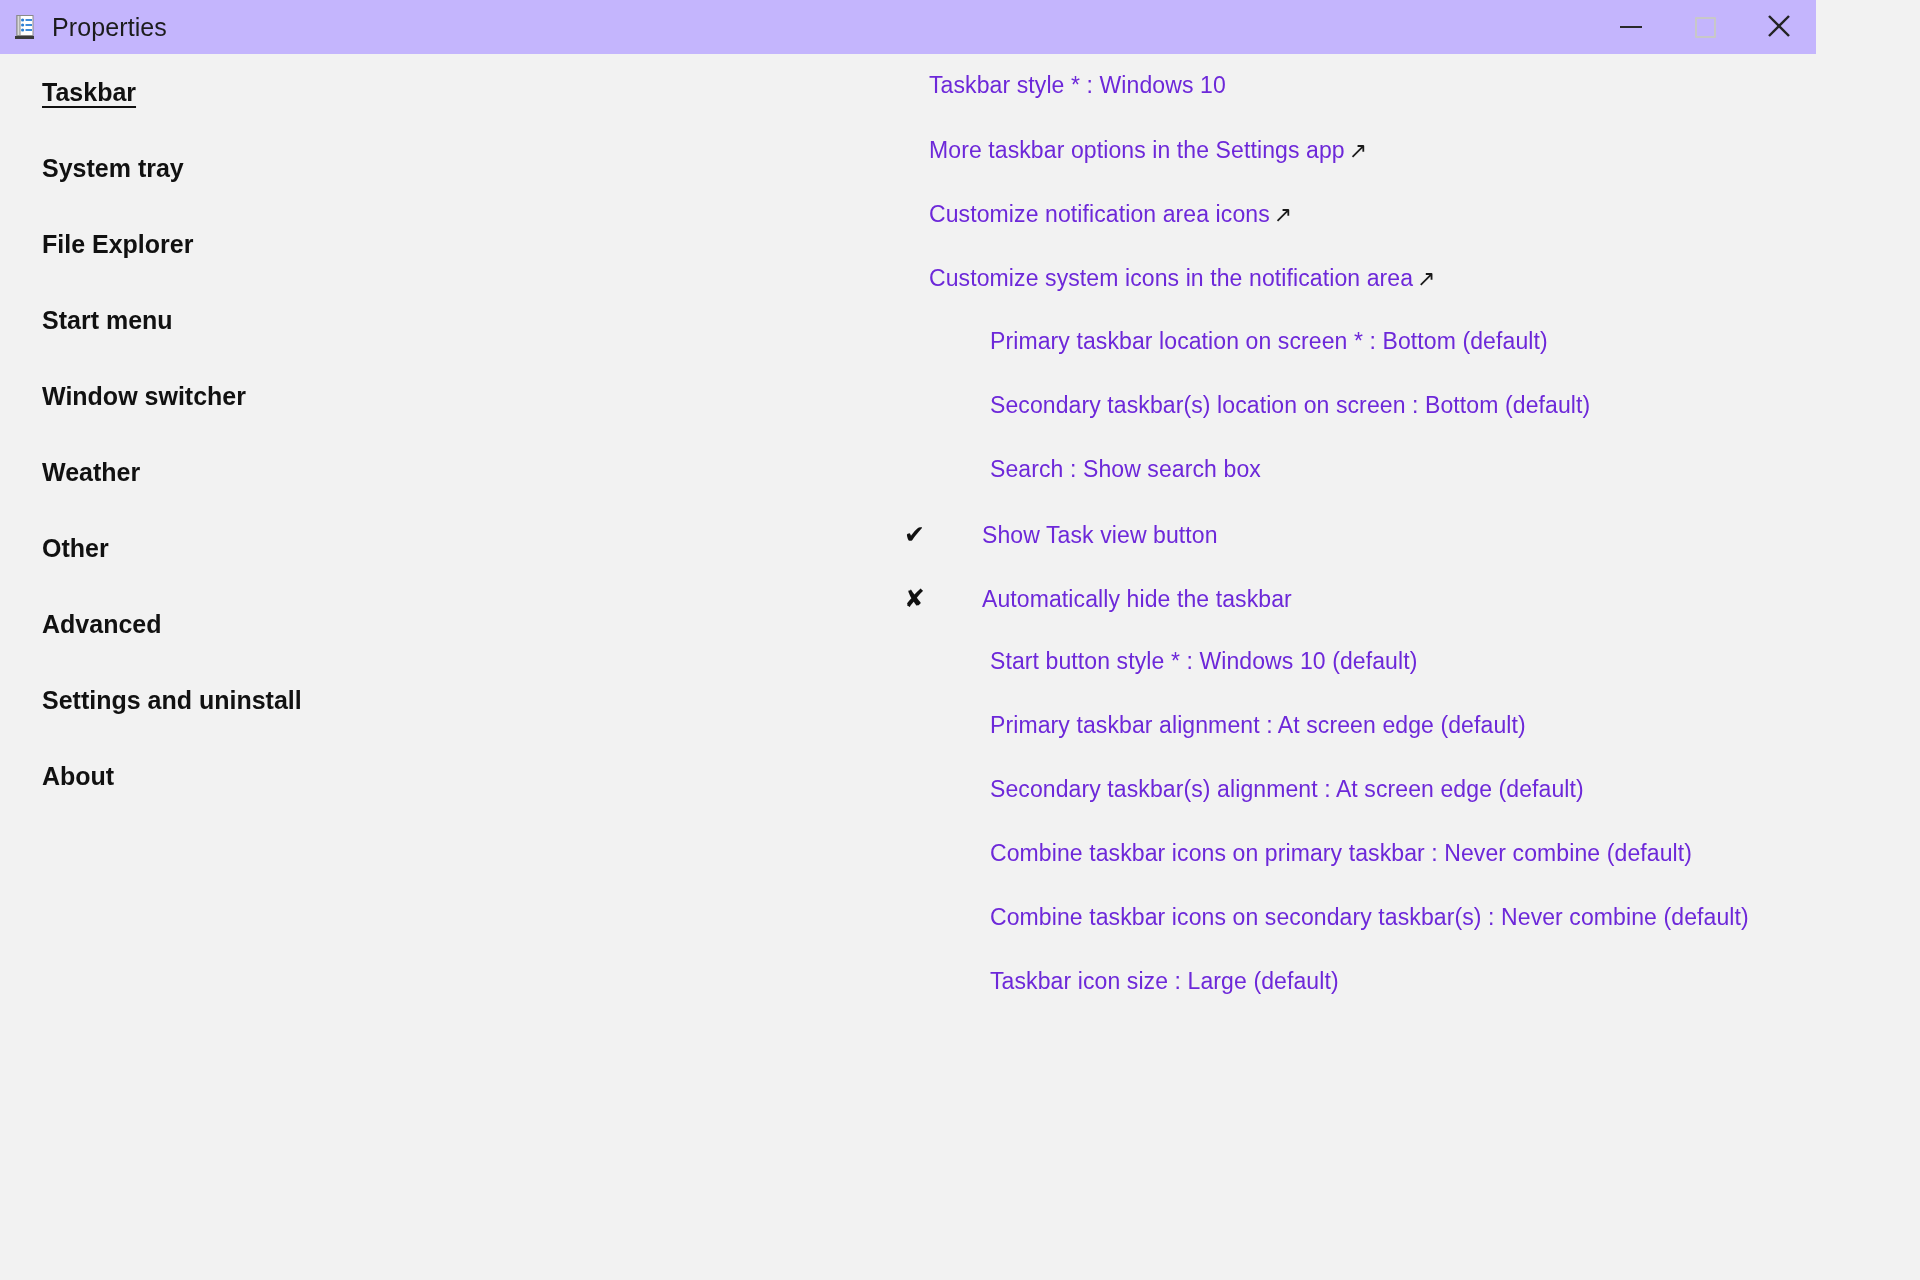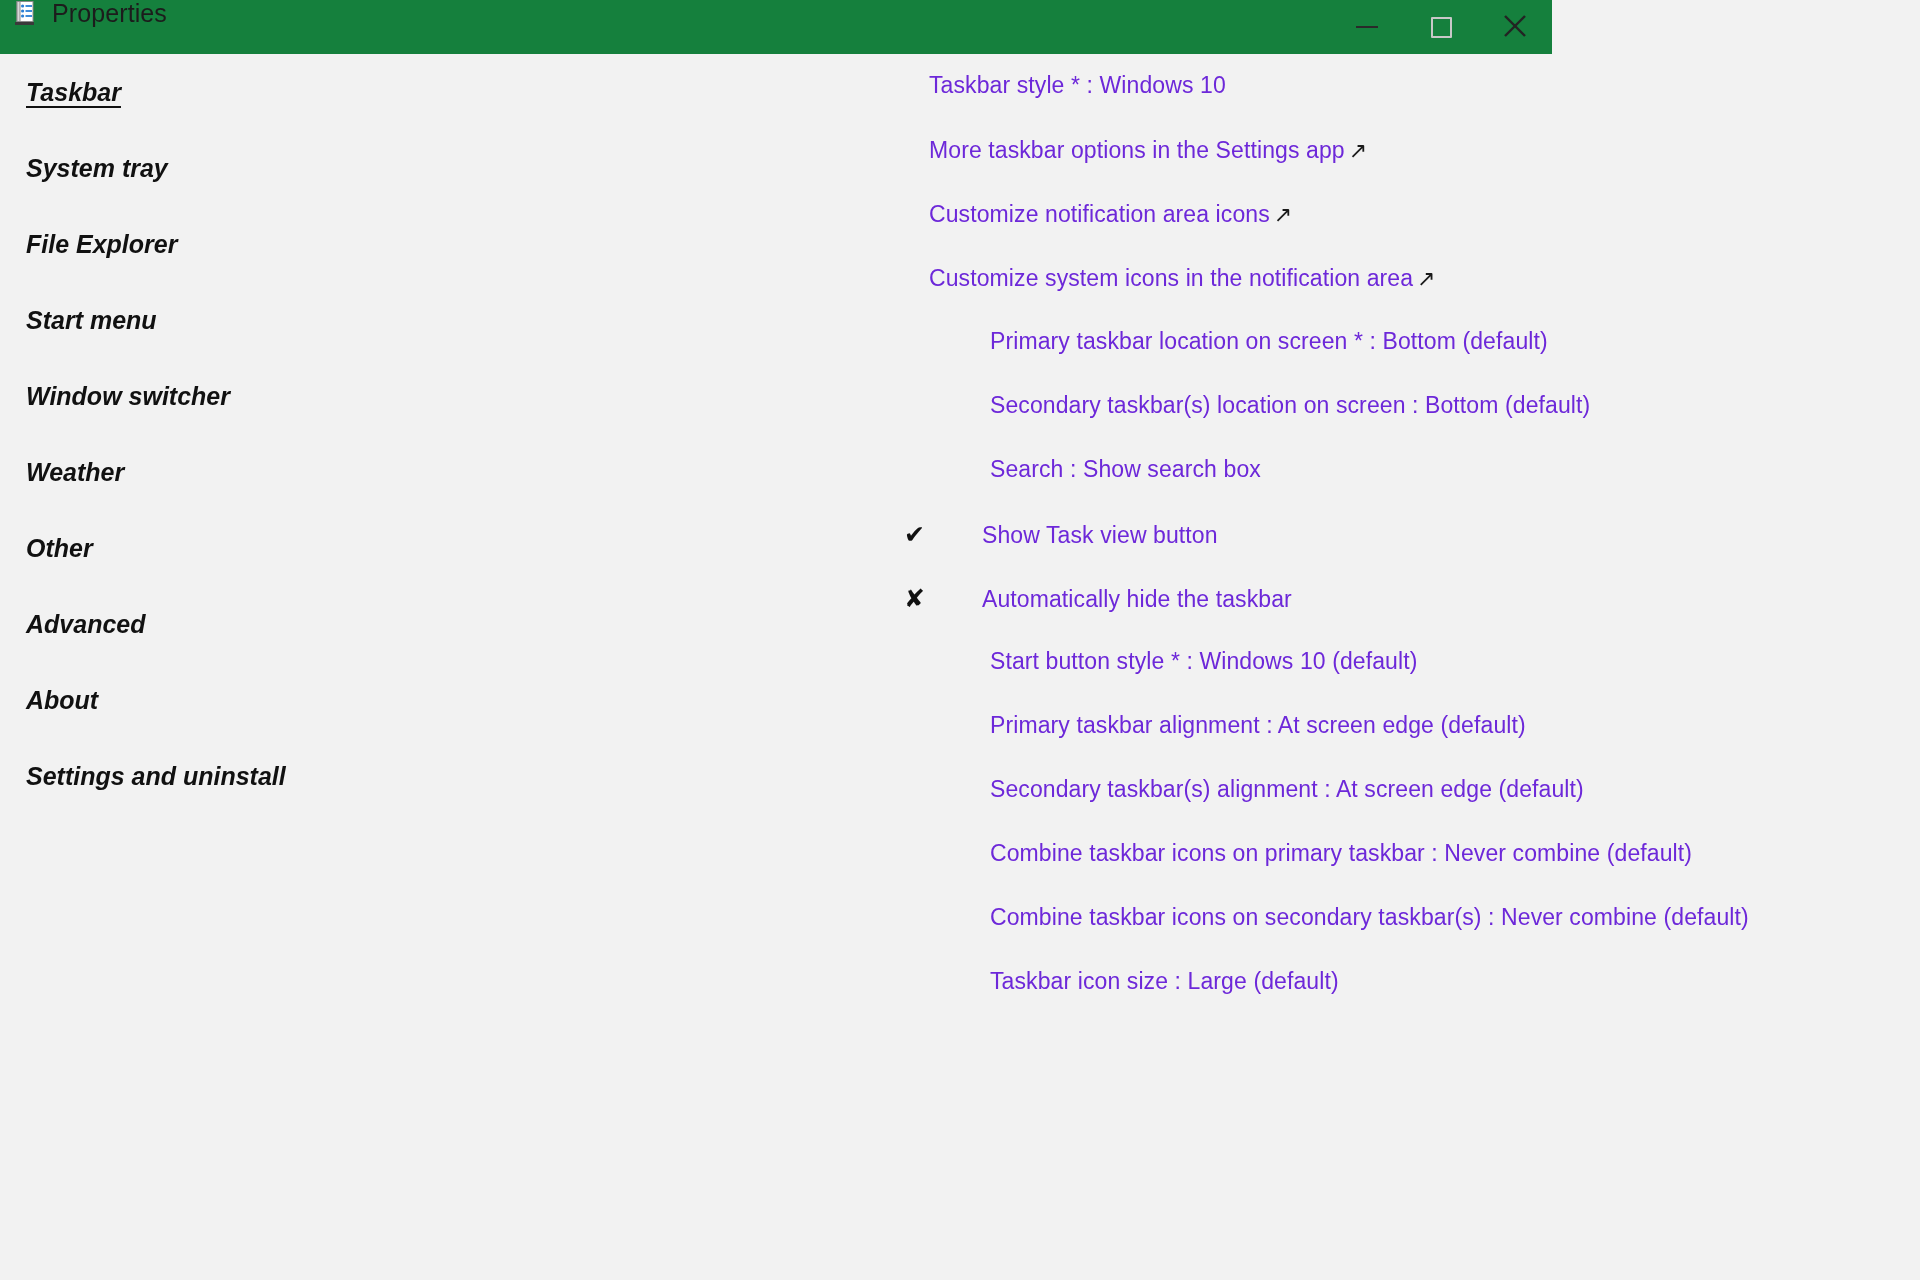--- a/index.html
+++ b/index.html
@@ -15,24 +15,24 @@
     background: #f2f2f2;
     font-family: "Liberation Sans", sans-serif;
     color: #1a1a1a;
     -webkit-font-smoothing: antialiased;
   }
 
   
   .titlebar {
     position: relative;
     height: 54px;
-    width: 1552px;
-    background: #15803d;
-    display: flex;
-    align-items: flex-start;
+    width: 1816px;
+    background: #c4b5fd;
+    display: flex;
+    align-items: center;
   }
   .title-left {
     display: flex;
     align-items: center;
     padding-left: 14px;
     gap: 12px;
   }
   .app-icon {
     width: 26px;
     height: 26px;
@@ -88,22 +88,21 @@
     width: 1920px;
     height: 1226px;
     align-items: flex-start;
   }
 
   
   .sidebar {
     width: 462px;
     flex: 0 0 462px;
     padding-top: 26px;
-    padding-left: 26px;
-    font-style: italic;
+    padding-left: 42px;
   }
   .side-item {
     font-size: 25px;
     font-weight: bold;
     color: #111;
     line-height: 1;
     margin-bottom: 51px;
     display: inline-block;
     cursor: default;
     white-space: nowrap;
@@ -198,22 +197,22 @@
 
   <nav class="sidebar" id="sidebar">
       <div class="side-row"><span class="side-item active">Taskbar</span></div>
       <div class="side-row"><span class="side-item">System tray</span></div>
       <div class="side-row"><span class="side-item">File Explorer</span></div>
       <div class="side-row"><span class="side-item">Start menu</span></div>
       <div class="side-row"><span class="side-item">Window switcher</span></div>
       <div class="side-row"><span class="side-item">Weather</span></div>
       <div class="side-row"><span class="side-item">Other</span></div>
       <div class="side-row"><span class="side-item">Advanced</span></div>
+      <div class="side-row"><span class="side-item">Settings and uninstall</span></div>
       <div class="side-row"><span class="side-item">About</span></div>
-      <div class="side-row"><span class="side-item">Settings and uninstall</span></div>
     </nav>
 
   <main class="content" id="content">
       <div class="opt-row flush">
         <span class="opt-text">Taskbar style * : Windows 10</span>
       </div>
       <div class="opt-row flush">
         <span class="opt-text">More taskbar options in the Settings app</span>
         <span class="ext-arrow">↗</span>
       </div>

